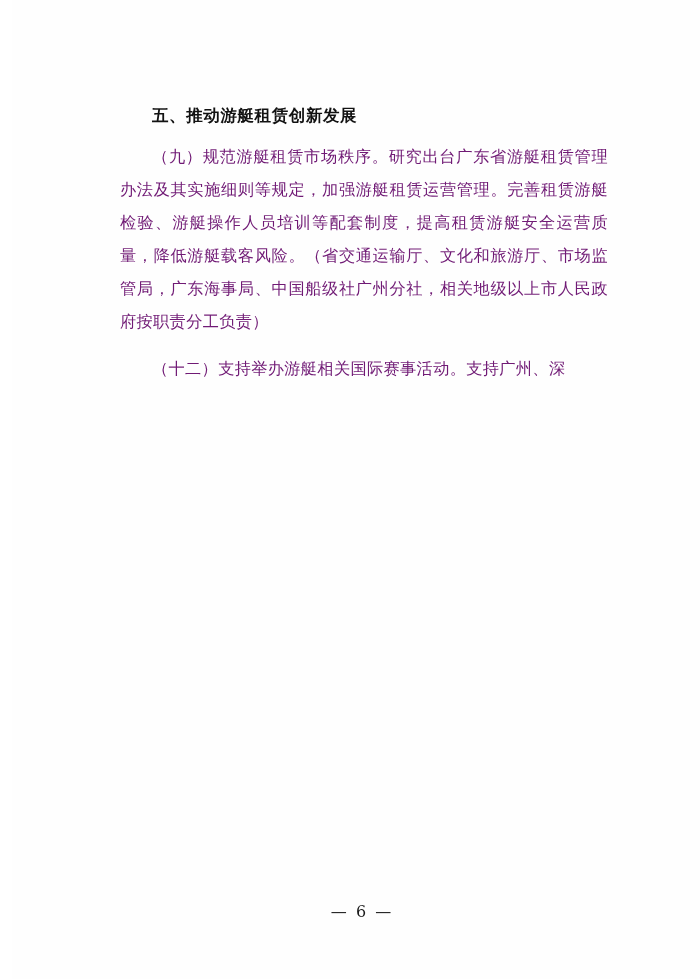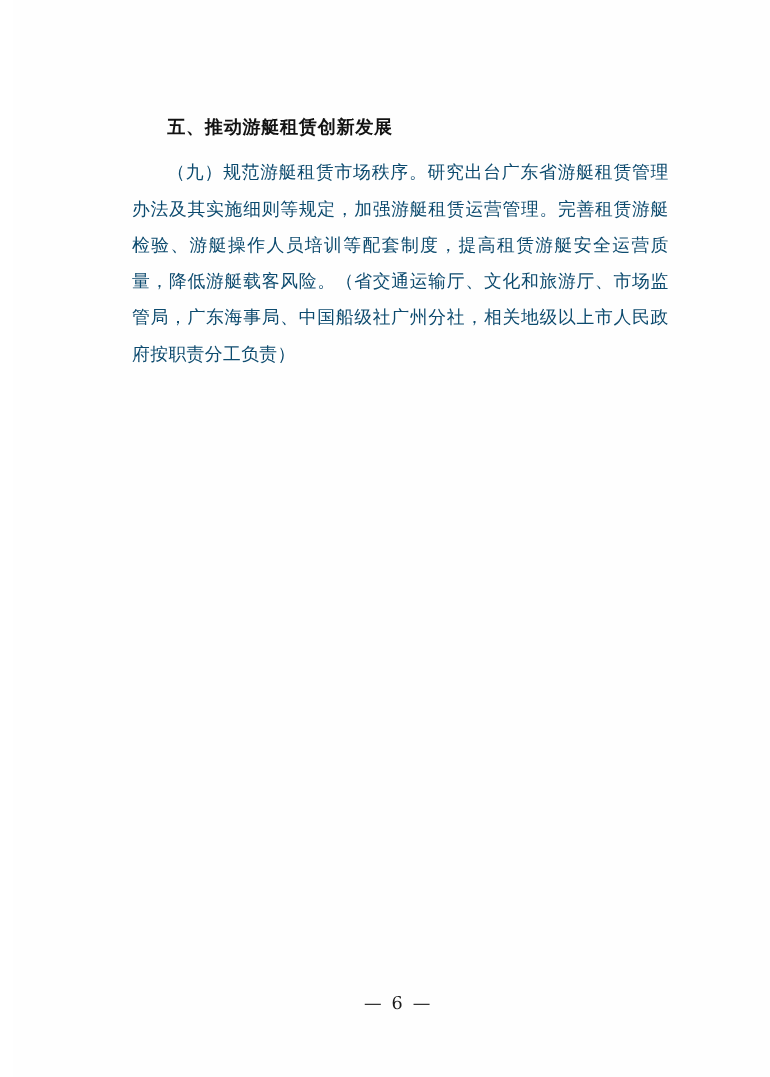--- a/index.html
+++ b/index.html
@@ -40,21 +40,21 @@
     color: #121212;
   }
   .para {
     font-size: 16.2px;
     line-height: 2.03;
     letter-spacing: 0.35px;
     margin: 0 0 2px 0;
     text-indent: 32px;
     text-align: justify;
     text-justify: inter-ideograph;
-    color: #0c4a6e;
+    color: #701a75;
   }
   .spacer-sm { height: 6px; }
   .footer {
     position: absolute;
     left: 0;
     top: 902px;
     width: 700px;
     text-align: center;
     font-size: 16px;
     letter-spacing: 2px;
@@ -76,19 +76,20 @@
 
     <div class="para">（九）规范游艇租赁市场秩序。研究出台广东省游艇租赁管理办法及其实施细则等规定，加强游艇租赁运营管理。完善租赁游艇检验、游艇操作人员培训等配套制度，提高租赁游艇安全运营质量，降低游艇载客风险。（省交通运输厅、文化和旅游厅、市场监管局，广东海事局、中国船级社广州分社，相关地级以上市人民政府按职责分工负责）</div>
 
 
     <div class="spacer-sm"></div>
 
 
     <div class="spacer-sm"></div>
 
 
+    <div class="para">（十二）支持举办游艇相关国际赛事活动。支持广州、深</div>
 
   </div>
 
   <div class="footer">
     <span class="pagenum">— 6 —</span>
   </div>
 </div>
 
 </body></html>

